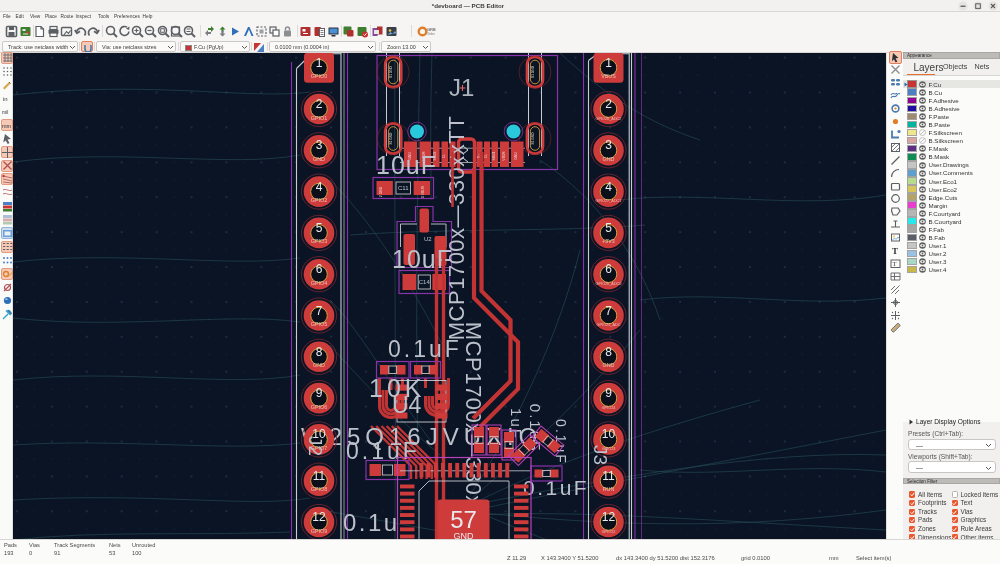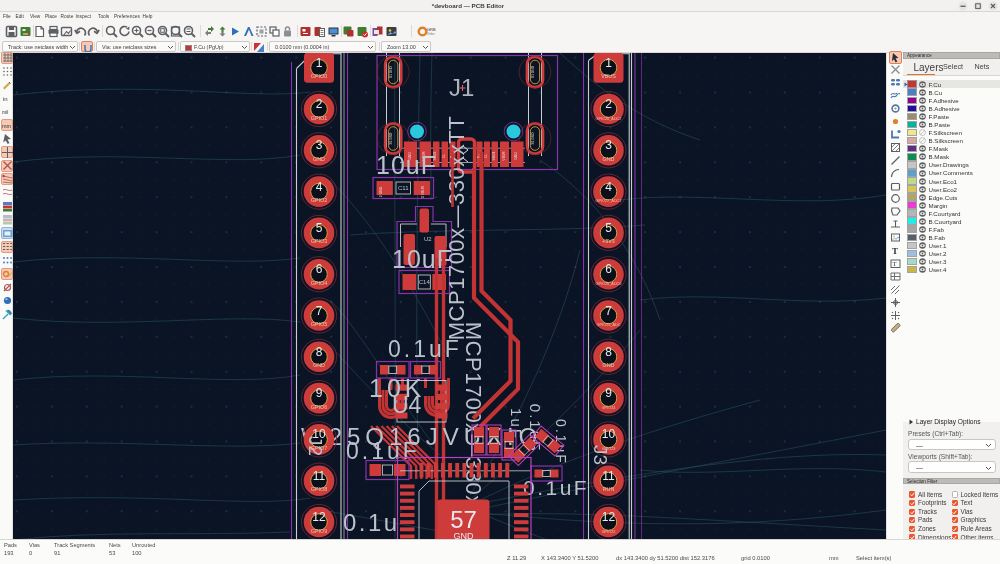--- a/index.html
+++ b/index.html
@@ -723,21 +723,21 @@
       <text x="608.5" y="521.0" font-size="12" fill="#E8EAEE" text-anchor="middle" font-family="Liberation Sans">12</text>
       <text x="608.5" y="532.5" font-size="3.8" fill="#F0D5CC" opacity="0.85" text-anchor="middle" font-family="Liberation Sans">GPIO22</text>
       <text x="309" y="446" transform="rotate(90 309 446)" font-size="19" fill="#BCC1CB" text-anchor="middle" font-family="Liberation Sans">J2</text>
       <text x="593.5" y="455" transform="rotate(90 593.5 455)" font-size="19" fill="#BCC1CB" text-anchor="middle" font-family="Liberation Sans">J3</text>
     </svg>
     <div class="abs" style="left:903px;top:53px;width:97px;height:486px;background:#F1F0EE;">
       <div class="abs" style="left:0;top:-1px;width:97px;height:7px;background:#BDBBB8;border:1px solid #a9a7a4;">
         <span class="abs" style="left:3px;top:0;font-size:4.6px;line-height:5.5px;color:#2c2c2c;">Appearance</span>
       </div>
       <span class="abs" style="left:10.5px;top:9px;font-size:10px;color:#3c3c3c;">Layers</span>
-      <span class="abs" style="left:40px;top:9px;font-size:7.2px;color:#3c3c3c;">Select</span>
+      <span class="abs" style="left:40px;top:9px;font-size:7.2px;color:#3c3c3c;">Objects</span>
       <span class="abs" style="left:71.5px;top:9px;font-size:7.2px;color:#3c3c3c;">Nets</span>
       <div class="abs" style="left:4px;top:20.5px;width:28px;height:1.6px;background:#E8702E;"></div>
       <div class="abs" style="left:0;top:22.2px;width:97px;height:1px;background:#D8D6D3;"></div>
       <div class="abs" style="left:0;top:23.2px;width:97px;height:346px;background:#FBFBFA;"></div>
       <div class="abs" style="left:0;top:27.2px;width:97px;height:8.06px;background:#E6E6E3;"></div>
       <svg class="abs" style="left:1px;top:29.0px" width="4" height="5">
         <path d="M0.5 0.5 L3.5 2.5 L0.5 4.5z" fill="#2b65b0"></path>
       </svg>
       <div class="abs" style="left:5px;top:28.4px;width:7.5px;height:5.6px;background:#C83434;outline:0.5px solid rgba(0,0,0,0.35);"></div>
       <svg class="abs" style="left:15.5px;top:27.9px" width="7" height="7">

